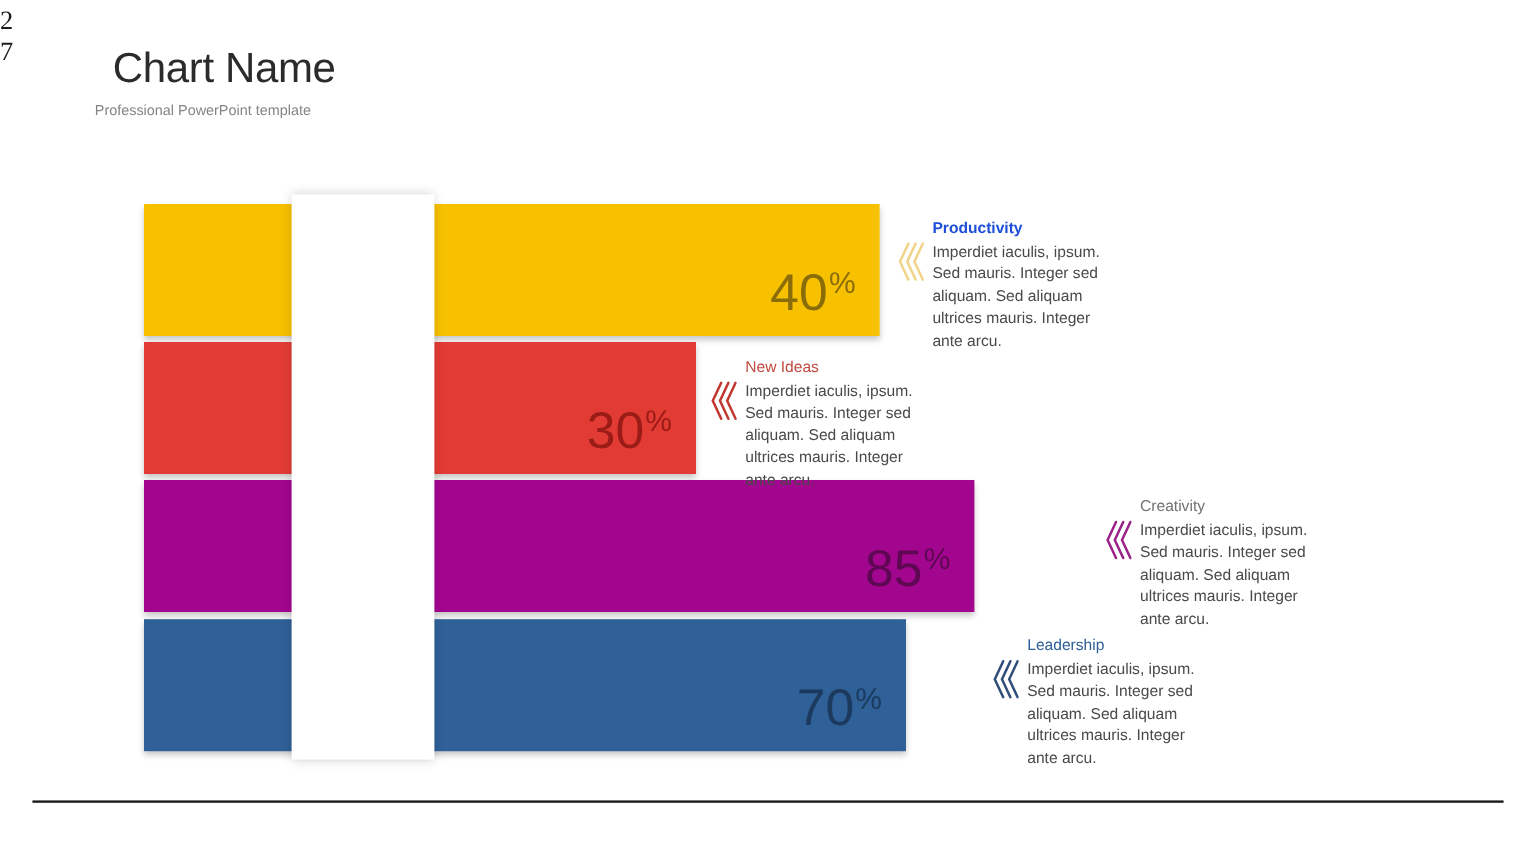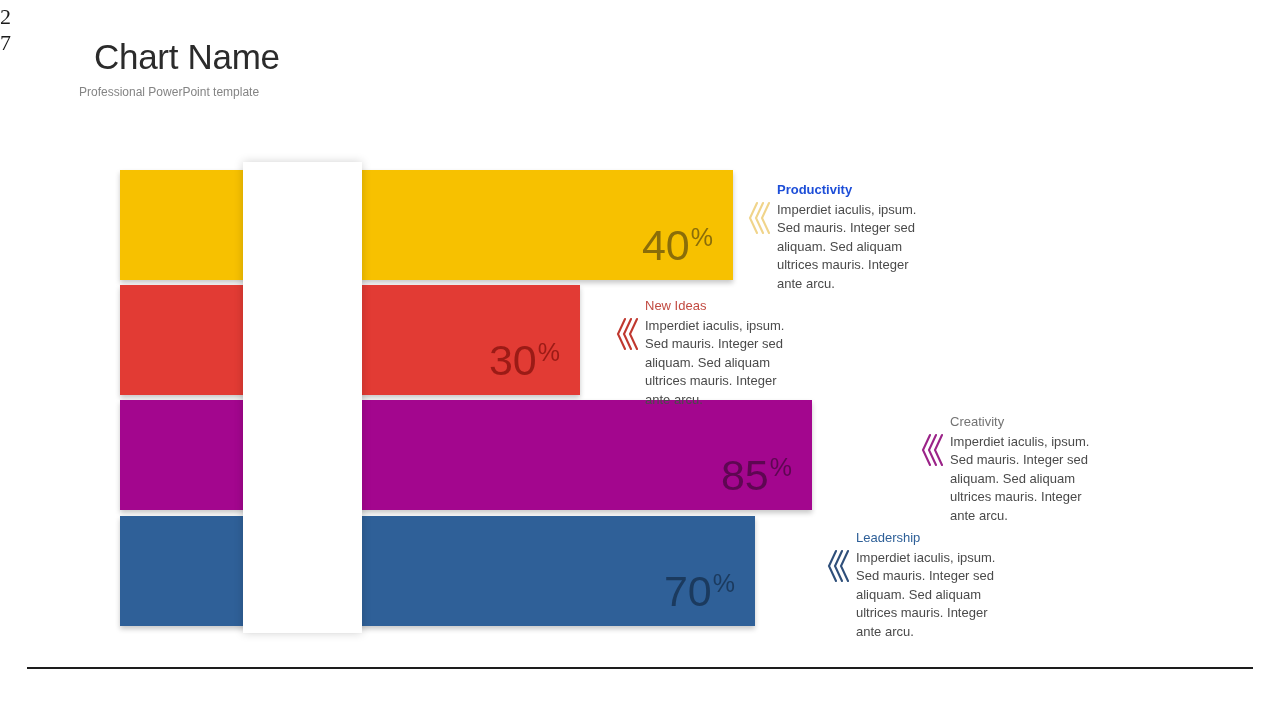--- a/index.html
+++ b/index.html
@@ -196,21 +196,21 @@
           <polyline points="21,5 14,20 21,35"></polyline>
         </g>
       </svg>
     </span>
     <div class="callout-text">
       <p class="callout-title bold" style="color:#1d4ed8;">Productivity</p>
       <p class="callout-body">Imperdiet iaculis, ipsum. Sed mauris. Integer sed aliquam. Sed aliquam ultrices mauris. Integer ante arcu.</p>
     </div>
   </div>
 
-  <div class="callout" style="left:616px; top:298px; width:215px;">
+  <div class="callout" style="left:592px; top:298px; width:215px;">
     <span class="chev">
       <svg viewBox="0 0 22 40" width="22" height="40" aria-hidden="true">
         <g fill="none" stroke="#C0382F" stroke-width="2.1" stroke-linecap="round">
           <polyline points="9,5 2,20 9,35"></polyline>
           <polyline points="15,5 8,20 15,35"></polyline>
           <polyline points="21,5 14,20 21,35"></polyline>
         </g>
       </svg>
     </span>
     <div class="callout-text">

